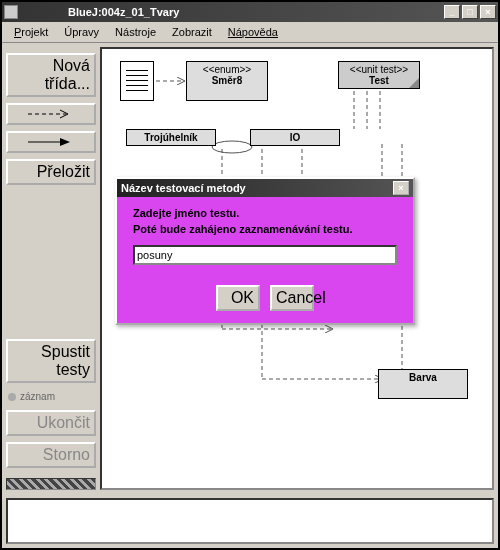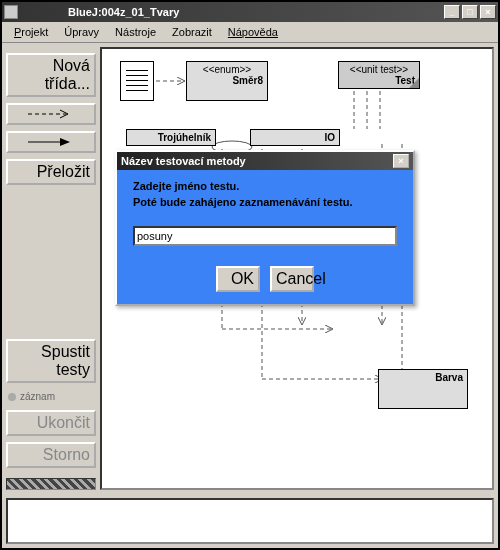--- a/index.html
+++ b/index.html
@@ -18,34 +18,34 @@
 .btn { background: #d4d0c8; border: 2px outset #fff; padding: 2px 4px; font-size: 16px; cursor: pointer; text-align: right; }
 .icon-btn { height: 22px; display: flex; align-items: center; justify-content: center; }
 .spacer { flex: 1; }
 .rec-dot { display: inline-block; width: 8px; height: 8px; background: #aaa; border-radius: 50%; margin-right: 4px; vertical-align: middle; }
 .rec-label { color: #666; font-size: 10px; padding: 2px; }
 .btn-disabled { color: #888; }
 .progress { height: 12px; background: repeating-linear-gradient(45deg,#444,#444 3px,#aaa 3px,#aaa 6px); border: 1px inset #888; margin-top: 4px; }
 .canvas { flex: 1; background: #fff; border: 2px inset #888; position: relative; }
 .klass { position: absolute; background: #ddd; border: 1px solid #000; text-align: center; font-size: 10px; padding: 2px 4px; }
 .klass .stereo { font-size: 10px; }
-.klass .kname { font-weight: bold; text-align: right; }
+.klass .kname { font-weight: bold; }
 .testk { background: #ccc; }
 .testk::after { content:""; position:absolute; right:0; bottom:0; width:0; height:0; border-left:10px solid transparent; border-bottom:10px solid #888; }
 .note-icon { position:absolute; left: 18px; top: 12px; width:34px; height:40px; background:#fff; border:1px solid #000; }
 .note-icon::before { content:""; position:absolute; left:5px; top:8px; width:22px; height:1px; background:#000; box-shadow: 0 5px #000, 0 10px #000, 0 15px #000, 0 20px #000; }
 svg.diagram { position:absolute; inset:0; width:100%; height:100%; pointer-events:none; }
-.dialog { position: absolute; left: 115px; top: 150px; width: 300px; background: #3b82f6; border: 2px outset #fff; box-shadow: 2px 2px 4px rgba(0,0,0,0.3); }
+.dialog { position: absolute; left: 115px; top: 177px; width: 300px; background: #d946ef; border: 2px outset #fff; box-shadow: 2px 2px 4px rgba(0,0,0,0.3); }
 .dialog-title { background: linear-gradient(to right, #222, #555); color:#fff; font-weight:bold; padding: 2px 4px; display:flex; align-items:center; }
 .dialog-title span { flex:1; }
 .dialog-close { width:16px; height:14px; background:#d4d0c8; border:1px outset #fff; font-size:9px; text-align:center; line-height:12px; cursor:pointer; }
 .dialog-body { padding: 10px 16px; }
 .dialog-body p { margin-bottom: 4px; }
 .dialog-body .bold { font-weight: bold; }
-.dialog-input { width: 100%; border:2px inset #888; padding:2px; font-size:11px; margin-top:14px; }
+.dialog-input { width: 100%; border:2px inset #888; padding:2px; font-size:11px; margin-top:6px; }
 .dialog-btns { display:flex; justify-content:center; gap:10px; padding: 10px 0 12px; }
 .dialog-btns .btn { width: 44px; }
 .bottom { height: 54px; padding: 4px; }
 .textarea { width:100%; height:100%; background:#fff; border:2px inset #888; }
 </style>
 </head>
 <body>
 
 <div class="window">
   <div class="titlebar">
@@ -120,21 +120,21 @@
       <div class="klass testk" style="left:236px; top:12px; width:82px; height:28px;">
         <div class="stereo">&lt;&lt;unit test&gt;&gt;</div>
         <div class="kname">Test</div>
       </div>
       <div class="klass" style="left:24px; top:80px; width:90px;">
         <div class="kname">Trojúhelník</div>
       </div>
       <div class="klass" style="left:148px; top:80px; width:90px;">
         <div class="kname">IO</div>
       </div>
-      <div class="klass" style="left:276px; top:320px; width:90px; height:40px;">
+      <div class="klass" style="left:276px; top:320px; width:90px; height:30px;">
         <div class="kname">Barva</div>
       </div>
     </div>
   </div>
 
   <div class="bottom">
     <div class="textarea"></div>
   </div>
 </div>
 

